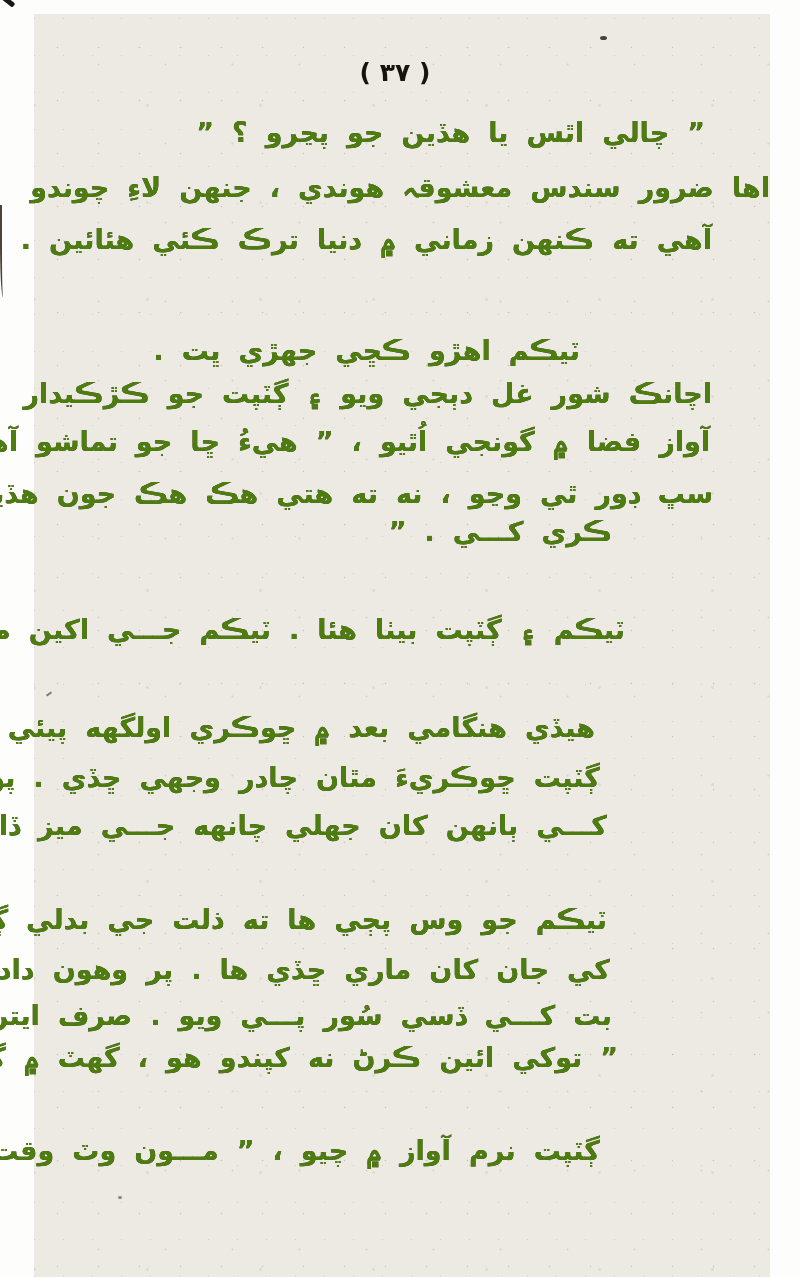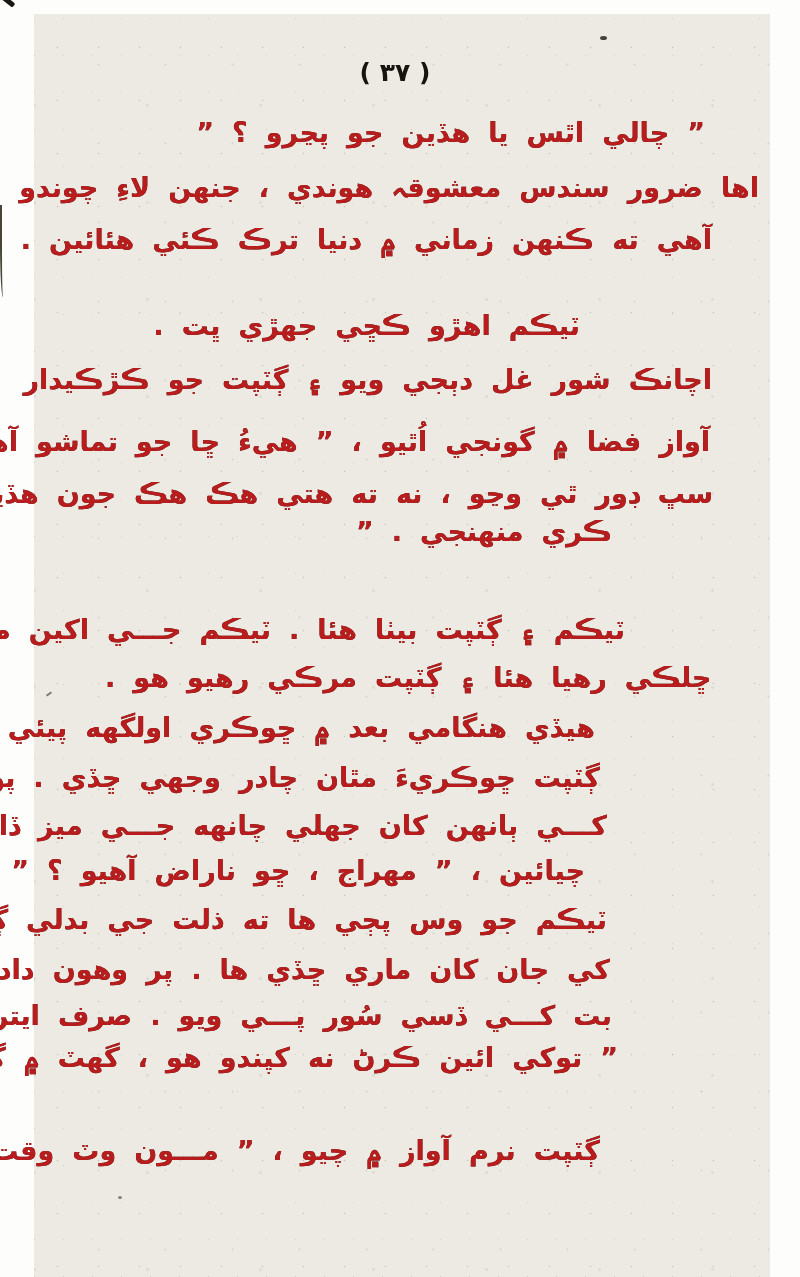--- a/index.html
+++ b/index.html
@@ -30,21 +30,21 @@
     direction:rtl;
     letter-spacing:6px;
   }
   .ln{
     position:absolute;
     direction:rtl;
     unicode-bidi:plaintext;
     white-space:nowrap;
     font-size:27px;
     font-weight:700;
-    color:#b91c1c;
+    color:#4d7c0f;
     line-height:36px;
     word-spacing:0.32em;
     text-shadow:0 0 0.6px rgba(20,15,10,.85);
   }
   .artifact{position:absolute;background:#1a1712;}
   .corner-tick{
     top:-3px;left:-4px;width:20px;height:5px;
     transform:rotate(38deg);
     border-radius:2px;
   }
@@ -66,31 +66,29 @@
 
   <div class="artifact corner-tick"></div>
   <div class="artifact edge-line"></div>
   <div class="artifact speck-a"></div>
   <div class="artifact speck-b"></div>
   <div class="artifact speck-c"></div>
 
   <div class="pagenum">( ٣٧ )</div>
 
   <div class="ln" style="top:115px;right:95px">” چالي اٿس يا هڏين جو پڃرو ؟ ”</div>
-  <div class="ln" style="top:170px;right:41px">اها ضرور سندس معشوقہ هوندي ، جنهن لاءِ چوندو</div>
+  <div class="ln" style="top:170px;right:30px">اها ضرور سندس معشوقہ هوندي ، جنهن لاءِ چوندو</div>
   <div class="ln" style="top:222px;right:88px">آهي ته ڪنهن زماني ۾ دنيا ترڪ ڪئي هئائين . ”</div>
-  <div class="ln" style="top:308px;right:220px">ٽيڪم اهڙو ڪڇي جهڙي ڀت .</div>
-  <div class="ln" style="top:362px;right:88px">اچانڪ شور غل دٻجي ويو ۽ ڳٽپت جو ڪڙڪيدار</div>
+  <div class="ln" style="top:333px;right:220px">ٽيڪم اهڙو ڪڇي جهڙي ڀت .</div>
+  <div class="ln" style="top:376px;right:88px">اچانڪ شور غل دٻجي ويو ۽ ڳٽپت جو ڪڙڪيدار</div>
   <div class="ln" style="top:424px;right:90px">آواز فضا ۾ گونجي اُٿيو ، ” هيءُ ڇا جو تماشو آهـــي ؟</div>
   <div class="ln" style="top:476px;right:87px">سڀ ڊور ٿي وڃو ، نه ته هتي هڪ هڪ جون هڏيون چُور</div>
-  <div class="ln" style="top:514px;right:188px">ڪري منهنجي . ”</div>
+  <div class="ln" style="top:514px;right:188px">ڪري کـــي . ”</div>
   <div class="ln" style="top:612px;right:175px">ٽيڪم ۽ ڳٽپت بيٺا هئا . ٽيڪم جـــي اکين مان آنسو</div>
-  <div class="ln" style="top:660px;left:105px">ڇلڪي رهيا هئا ۽ ڳٽپت مرڪي رهيو هو .</div>
   <div class="ln" style="top:710px;right:205px">هيڏي هنگامي بعد ۾ ڇوڪري اولگهه پيئي هئي.</div>
   <div class="ln" style="top:760px;right:200px">ڳٽپت ڇوڪريءَ مٿان چادر وجهي ڇڏي . پوءِ ٽيڪم</div>
   <div class="ln" style="top:808px;right:193px">کـــي ٻانهن کان جهلي چانهه جـــي ميز ڏانهن وٺي ويو ،</div>
-  <div class="ln" style="top:853px;right:215px">چيائين ، ” مهراج ، ڇو ناراض آهيو ؟ ”</div>
   <div class="ln" style="top:902px;right:193px">ٽيڪم جو وس پڄي ها ته ذلت جي بدلي ڳٽپت</div>
   <div class="ln" style="top:952px;right:190px">کي جان کان ماري ڇڏي ها . پر وهون داداگير جـــي</div>
   <div class="ln" style="top:998px;right:188px">بت کـــي ڏسي سُور پـــي ويو . صرف ايترو چيائين ،</div>
   <div class="ln" style="top:1040px;right:182px">” توکي ائين ڪرڻ نه کپندو هو ، گهٽ ۾ گهٽ منهنجي</div>
   <div class="ln" style="top:1133px;right:200px">ڳٽپت نرم آواز ۾ چيو ، ” مـــون وٽ وقت ڪٿي</div>
 </div>
 
 </body></html>

